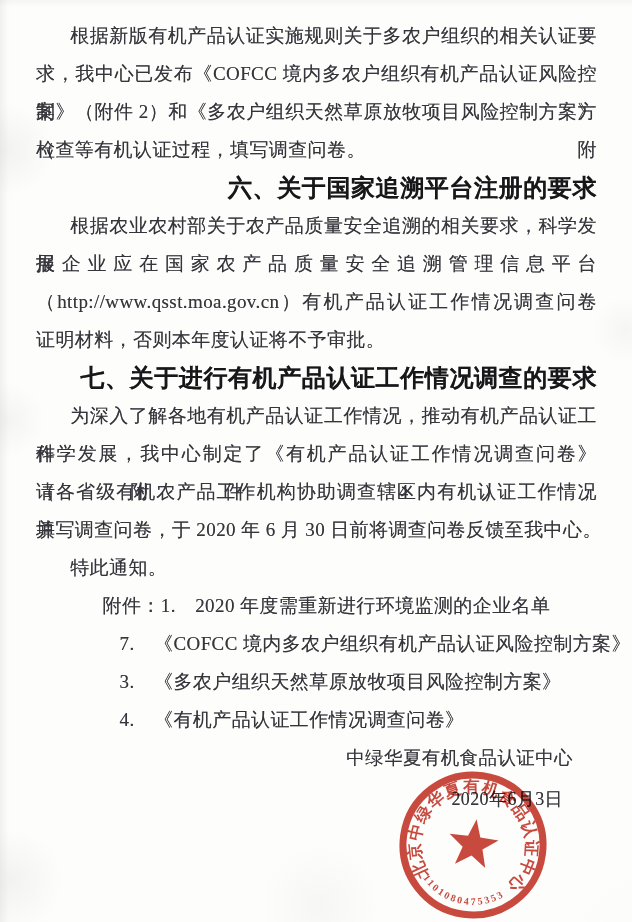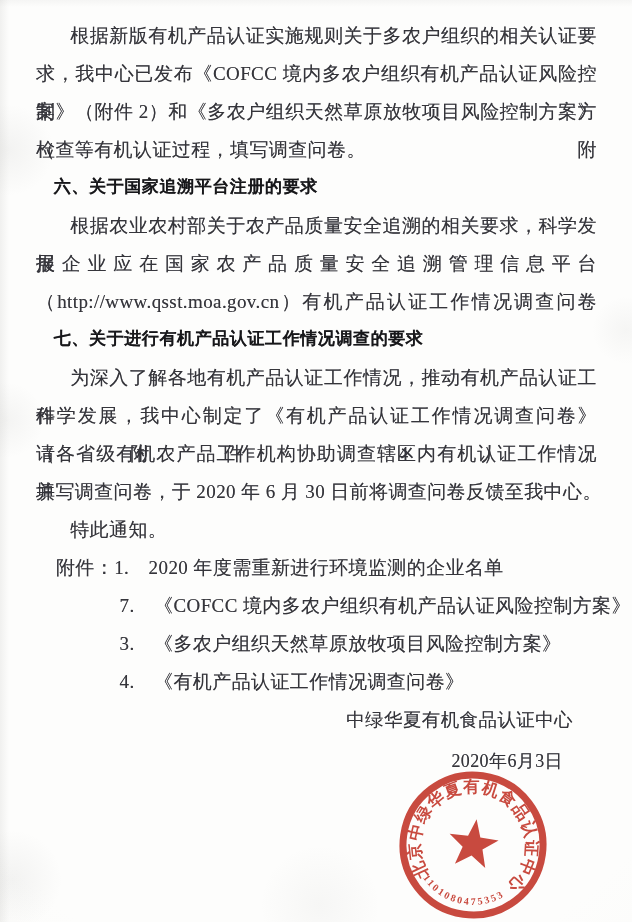--- a/index.html
+++ b/index.html
@@ -30,28 +30,29 @@
   .line{
     height:38px;line-height:38px;
     font-size:19px;letter-spacing:.4px;
     white-space:nowrap;
     color:#35353b;
     text-shadow:0 0 .6px rgba(52,52,58,.55);
   }
   .j{white-space:normal;text-align:justify;text-align-last:justify;}
   .ind{text-indent:1.8em;}
   .heading{
-    font-family:Liberation Mono, monospace;
+    font-family:Liberation Sans, sans-serif;
     font-weight:700;color:#17171a;
-    font-size:17px;letter-spacing:.6px;
+    font-size:24px;letter-spacing:.6px;
     text-indent:1.05em;
     text-shadow:0 0 .5px rgba(20,20,24,.6);
+    text-align:right;
   }
   .closing{text-indent:1.8em;}
-  .att-first{text-indent:1.05em;}
+  .att-first{text-indent:1.05em;text-align:center;}
   .att-item{padding-left:4.4em;}
   .sig-org{text-align:right;padding-right:24px;font-size:18.5px;}
   .sig-date{text-align:right;padding-right:34px;font-size:18px;margin-top:3px;}
   .seal{
     position:absolute;left:393px;top:765px;width:160px;height:160px;z-index:2;
     mix-blend-mode:multiply;opacity:.9;
     filter:blur(.3px);
   }
   .seal text{
     font-family:"Liberation Serif","DejaVu Serif",serif;
@@ -67,20 +68,21 @@
     <div class="line j ind">根据新版有机产品认证实施规则关于多农户组织的相关认证要</div>
     <div class="line j">求，我中心已发布《COFCC 境内多农户组织有机产品认证风险控制方</div>
     <div class="line j">案》（附件 2）和《多农户组织天然草原放牧项目风险控制方案》（附</div>
     <div class="line">检查等有机认证过程，填写调查问卷。</div>
 
     <div class="line heading">六、关于国家追溯平台注册的要求</div>
 
     <div class="line j ind">根据农业农村部关于农产品质量安全追溯的相关要求，科学发展</div>
     <div class="line j">报企业应在国家农产品质量安全追溯管理信息平台</div>
     <div class="line j">（http://www.qsst.moa.gov.cn）有机产品认证工作情况调查问卷</div>
+    <div class="line">证明材料，否则本年度认证将不予审批。</div>
 
     <div class="line heading">七、关于进行有机产品认证工作情况调查的要求</div>
 
     <div class="line j ind">为深入了解各地有机产品认证工作情况，推动有机产品认证工作</div>
     <div class="line j">科学发展，我中心制定了《有机产品认证工作情况调查问卷》（附件 4），</div>
     <div class="line j">请各省级有机农产品工作机构协助调查辖区内有机认证工作情况并</div>
     <div class="line">填写调查问卷，于 2020 年 6 月 30 日前将调查问卷反馈至我中心。</div>
 
     <div class="line closing">特此通知。</div>
 

